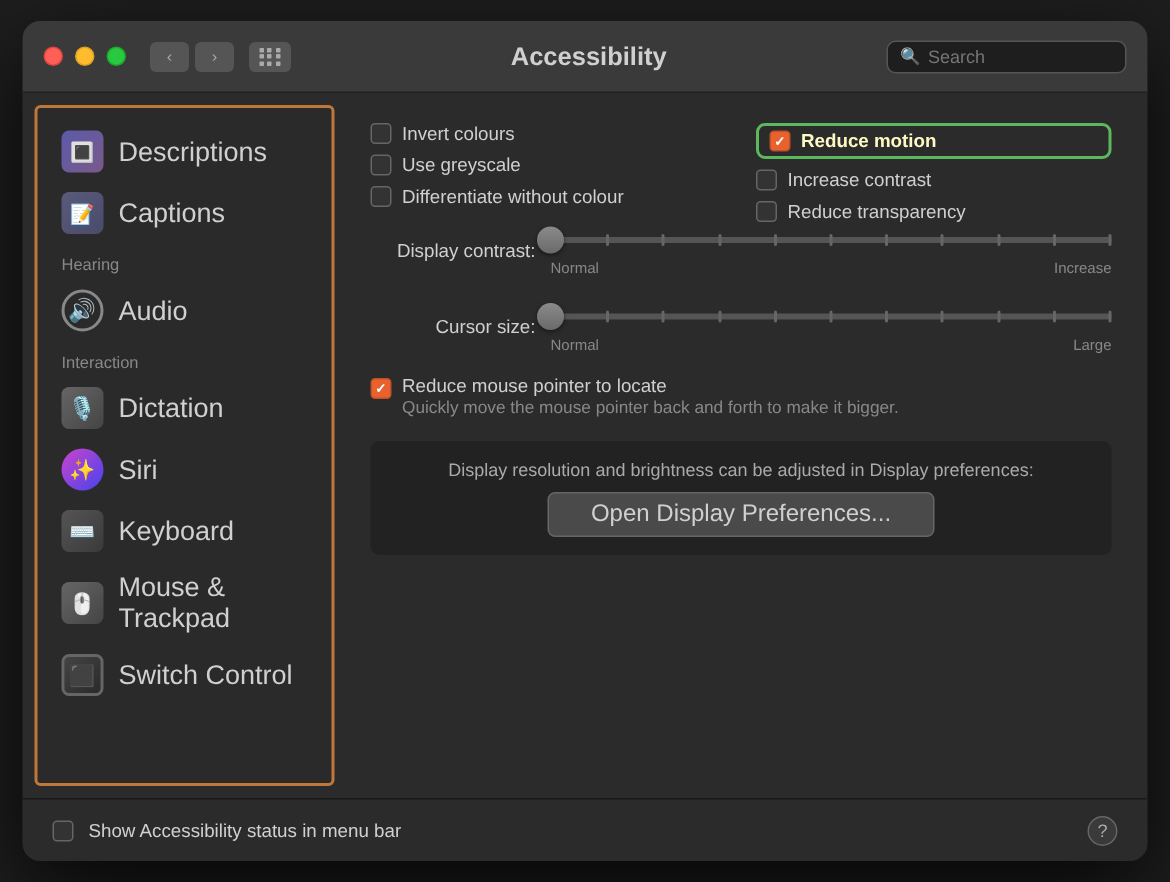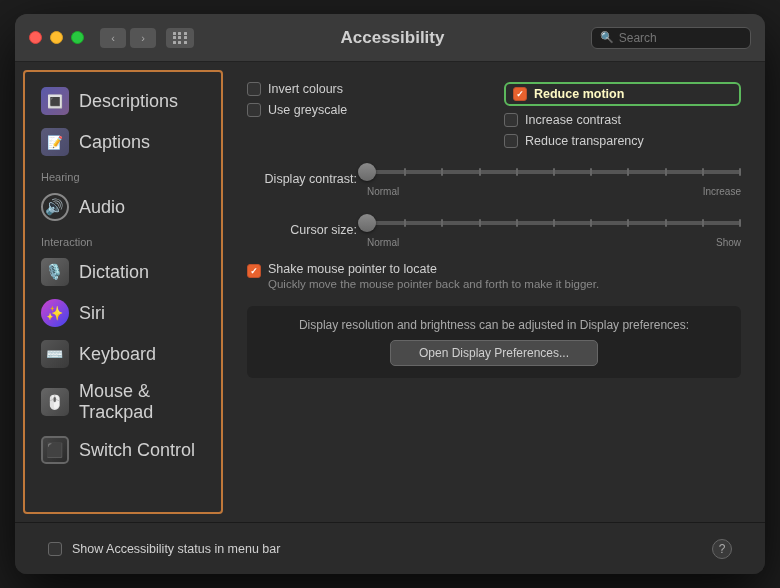--- a/index.html
+++ b/index.html
@@ -156,21 +156,21 @@
       flex: 1;
       padding: 20px 24px;
       overflow-y: auto;
     }
     .main-content::-webkit-scrollbar { width: 6px; }
     .main-content::-webkit-scrollbar-thumb { background: #555; border-radius: 3px; }
     .options-grid {
       display: grid;
       grid-template-columns: 1fr 1fr;
       gap: 22px 20px;
-      margin-bottom: 12px;
+      margin-bottom: 0;
     }
     .checkbox-row {
       display: flex;
       align-items: center;
       gap: 7px;
     }
     .checkbox {
       width: 14px;
       height: 14px;
       border-radius: 3px;
@@ -262,31 +262,31 @@
     .display-pref-text {
       color: #aaa;
       font-size: 12px;
       margin-bottom: 8px;
     }
     .open-display-btn {
       background: #4a4a4a;
       border: 1px solid #666;
       border-radius: 5px;
       color: #d0d0d0;
-      font-size: 12px;
+      font-size: 16px;
       padding: 5px 28px;
       cursor: pointer;
     }
     .footer {
-      height: 52px;
+      height: 42px;
       background: #2b2b2b;
       border-top: 1px solid #1a1a1a;
       display: flex;
       align-items: center;
-      padding: 0 33px;
+      padding: 0 20px;
       gap: 10px;
       flex-shrink: 0;
     }
     .footer-checkbox {
       width: 14px;
       height: 14px;
       border-radius: 3px;
       border: 1px solid #666;
       background: #333;
     }
@@ -474,20 +474,24 @@
 
         <div>
           <div class="checkbox-row">
             <div class="checkbox"></div>
             <span class="checkbox-label">Invert colours</span>
           </div>
           <div class="checkbox-row" style="margin-top:7px;">
             <div class="checkbox"></div>
             <span class="checkbox-label">Use greyscale</span>
           </div>
+          <div class="checkbox-row" style="margin-top:7px;">
+            <div class="checkbox"></div>
+            <span class="checkbox-label">Differentiate without colour</span>
+          </div>
         </div>
 
         <div>
           <div class="checkbox-row highlighted-option">
             <div class="checkbox checked"></div>
             <span class="checkbox-label" style="font-weight:600; color:#fef9c3;">Reduce motion</span>
           </div>
           <div class="checkbox-row" style="margin-top:7px;">
             <div class="checkbox"></div>
             <span class="checkbox-label">Increase contrast</span>
@@ -543,29 +547,29 @@
                   <div class="tick"></div>
                   <div class="tick"></div>
                 <div class="tick"></div>
                   <div class="tick"></div>
               </div>
               <div class="slider-thumb" style="left: 0%;"></div>
             </div>
           </div>
           <div class="slider-labels">
             <span class="slider-label-text">Normal</span>
-            <span class="slider-label-text">Show</span>
+            <span class="slider-label-text">Large</span>
           </div>
         </div>
       </div>
 
       <div class="shake-row">
         <div class="checkbox checked" style="margin-top:2px;"></div>
         <div class="shake-text-block">
-          <div class="shake-title">Shake mouse pointer to locate</div>
+          <div class="shake-title">Reduce mouse pointer to locate</div>
           <div class="shake-desc">Quickly move the mouse pointer back and forth to make it bigger.</div>
         </div>
       </div>
 
       <div class="display-pref-section">
         <div class="display-pref-text">Display resolution and brightness can be adjusted in Display preferences:</div>
         <button class="open-display-btn">Open Display Preferences...</button>
       </div>
     </div>
   </div>

